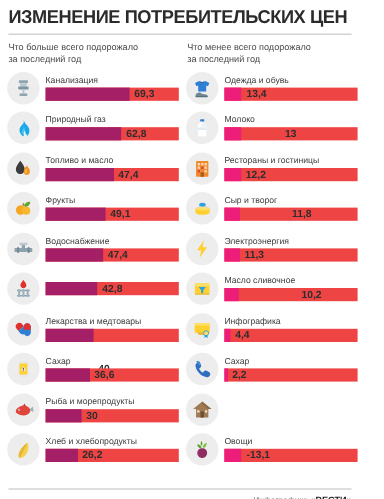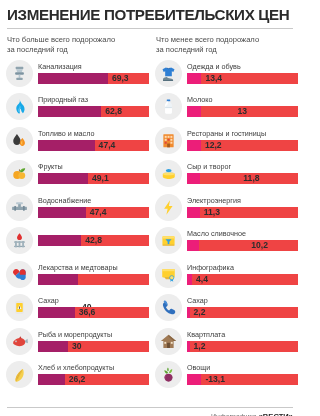--- a/index.html
+++ b/index.html
@@ -425,27 +425,20 @@
           <div class="row">
             <div class="icon-wrap">
               <svg width="19" height="19" viewBox="0 0 20 20">
                 <path d="M10 2.8L18 9.4h-2.6v7.4H4.6V9.4H2z" fill="#a07a55"></path>
                 <path d="M10 2.8L18 9.4h-2.6L10 5z" fill="#8a6744"></path>
                 <rect x="8.5" y="11.4" width="3" height="5.4" fill="#6b4e33"></rect>
                 <rect x="5.6" y="10.4" width="2" height="2" fill="#f2e2c8"></rect>
                 <rect x="12.4" y="10.4" width="2" height="2" fill="#f2e2c8"></rect>
               </svg>
             </div>
-            <div class="row-body">
-              <div class="row-label">Квартплата</div>
-              <div class="track">
-                <div class="fill" style="width: 2.3%;"></div>
-                <div class="val" style="left: 2.3%;">1,2</div>
-              </div>
-            </div>
           </div>
           <div class="row">
             <div class="icon-wrap">
               <svg width="19" height="19" viewBox="0 0 20 20">
                 <path d="M9.6 8.2c-1-1.6-2.5-2.7-4-2.7.2 1.7 1.3 3.1 2.7 3.6z" fill="#5aa22e"></path>
                 <path d="M10.4 8c.6-2 2-3.5 3.5-3.9.2 2-.9 3.9-2.5 4.6z" fill="#7cc040"></path>
                 <path d="M10 6.4c.4-1.5.1-2.9-.6-3.8-.9 1.1-1 2.7-.3 4z" fill="#5aa22e"></path>
                 <path d="M10 9.1c2.5 0 4.3 1.8 4.3 4 0 2.4-2 4.4-4.3 4.4s-4.3-2-4.3-4.4c0-2.2 1.8-4 4.3-4z" fill="#8e2d62"></path>
                 <path d="M8.4 9.5c-1.4.7-2.3 2.1-2.3 3.6 0 1 .3 1.9.9 2.6-.5-1.2-.6-2.4-.2-3.6.3-1 .9-1.9 1.6-2.6z" fill="#a8417c"></path>
               </svg>

